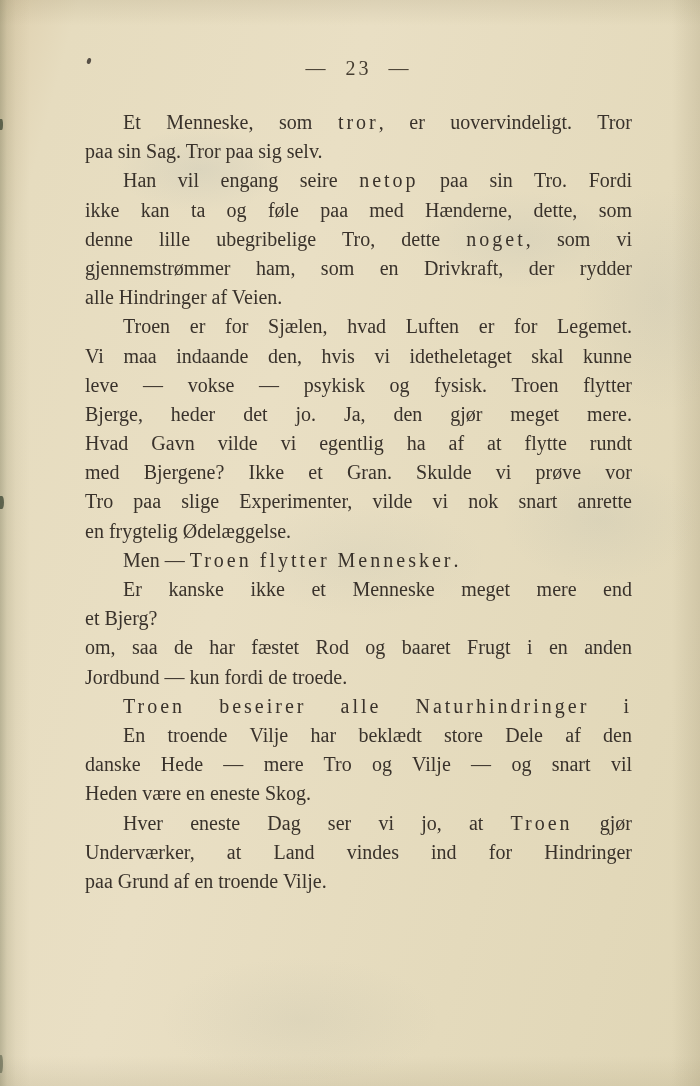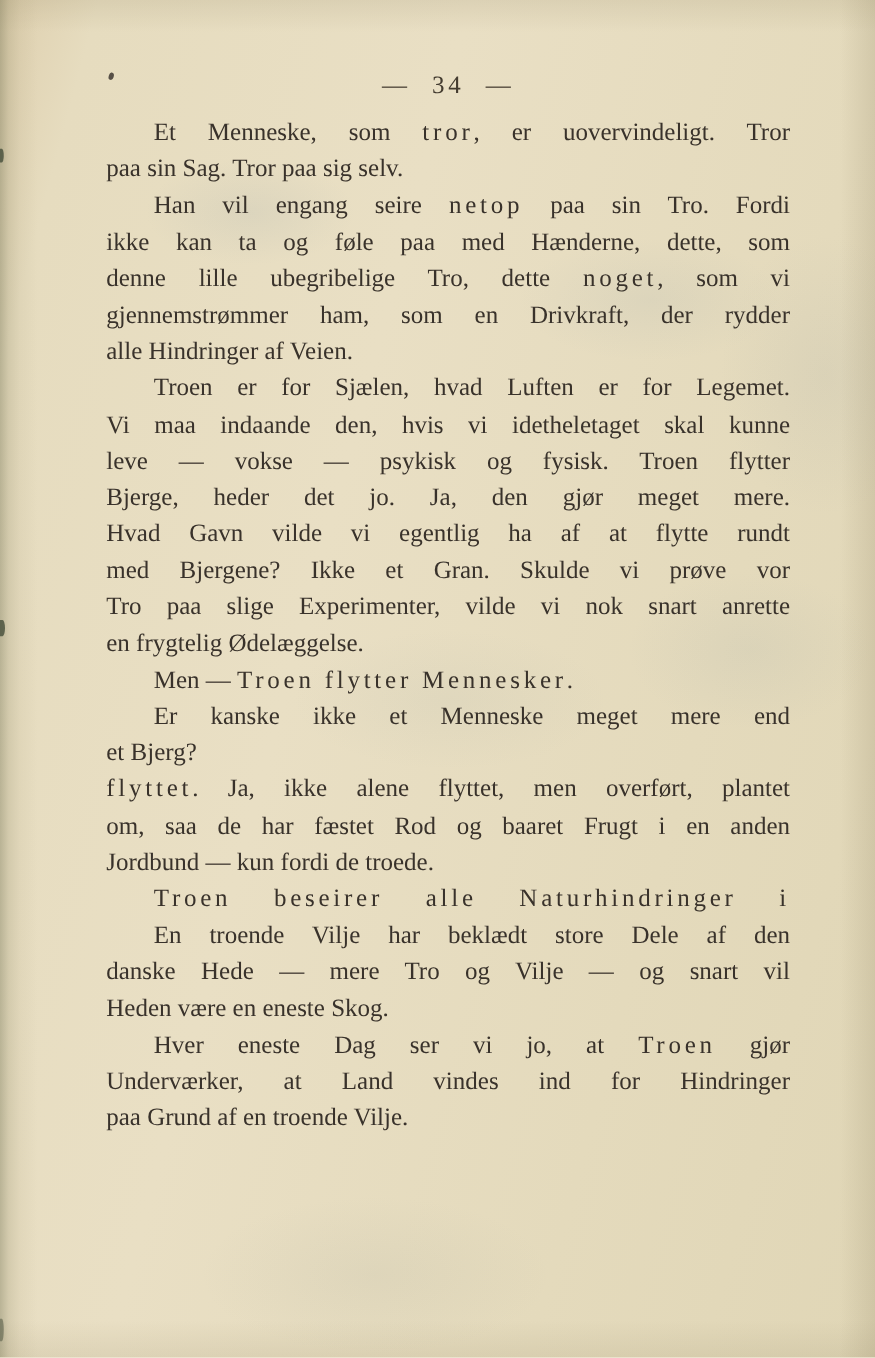--- a/index.html
+++ b/index.html
@@ -42,21 +42,21 @@
     width: 547px;
     text-align: center;
     font-size: 20px;
     line-height: 26px;
     color: #443c30;
     letter-spacing: 3px;
     word-spacing: 9px;
   }
   .text-block {
     position: absolute;
-    top: 92px;
+    top: 108px;
     left: 85px;
     width: 547px;
     font-size: 20px;
     line-height: 29.2px;
     color: #39322b;
   }
   .line {
     height: 29.2px;
     white-space: nowrap;
   }
@@ -96,42 +96,41 @@
 </style>
 </head>
 <body>
 
 <div class="page">
   <div class="speck s1"></div>
   <div class="edge-nick n1"></div>
   <div class="edge-nick n2"></div>
   <div class="edge-nick n3"></div>
 
-  <div class="page-number">— 34 —</div>
+  <div class="page-number">— 23 —</div>
 
   <div class="text-block">
       <div class="line jl indent"><span>Et Menneske, som </span><span class="sp">tror</span><span>, er uovervindeligt. Tror</span></div>
       <div class="line ll"><span>paa sin Sag. Tror paa sig selv.</span></div>
       <div class="line jl indent"><span>Han vil engang seire </span><span class="sp">netop</span><span> paa sin Tro. Fordi</span></div>
       <div class="line jl"><span>ikke kan ta og føle paa med Hænderne, dette, som</span></div>
       <div class="line jl"><span>denne lille ubegribelige Tro, dette </span><span class="sp">noget</span><span>, som vi</span></div>
       <div class="line jl"><span>gjennemstrømmer ham, som en Drivkraft, der rydder</span></div>
       <div class="line ll"><span>alle Hindringer af Veien.</span></div>
       <div class="line jl indent"><span>Troen er for Sjælen, hvad Luften er for Legemet.</span></div>
       <div class="line jl"><span>Vi maa indaande den, hvis vi idetheletaget skal kunne</span></div>
       <div class="line jl"><span>leve — vokse — psykisk og fysisk. Troen flytter</span></div>
       <div class="line jl"><span>Bjerge, heder det jo. Ja, den gjør meget mere.</span></div>
       <div class="line jl"><span>Hvad Gavn vilde vi egentlig ha af at flytte rundt</span></div>
       <div class="line jl"><span>med Bjergene? Ikke et Gran. Skulde vi prøve vor</span></div>
       <div class="line jl"><span>Tro paa slige Experimenter, vilde vi nok snart anrette</span></div>
       <div class="line ll"><span>en frygtelig Ødelæggelse.</span></div>
       <div class="line ll indent"><span>Men — </span><span class="sp">Troen flytter Mennesker</span><span>.</span></div>
       <div class="line jl indent"><span>Er kanske ikke et Menneske meget mere end</span></div>
       <div class="line ll"><span>et Bjerg?</span></div>
-      <div class="line jl"><span class="sp">flyttet</span><span>. Ja, ikke alene flyttet, men overført, plantet</span></div>
       <div class="line jl"><span>om, saa de har fæstet Rod og baaret Frugt i en anden</span></div>
       <div class="line ll"><span>Jordbund — kun fordi de troede.</span></div>
       <div class="line jl indent"><span class="sp">Troen beseirer alle Naturhindringer i</span></div>
       <div class="line jl indent"><span>En troende Vilje har beklædt store Dele af den</span></div>
       <div class="line jl"><span>danske Hede — mere Tro og Vilje — og snart vil</span></div>
       <div class="line ll"><span>Heden være en eneste Skog.</span></div>
       <div class="line jl indent"><span>Hver eneste Dag ser vi jo, at </span><span class="sp">Troen</span><span> gjør</span></div>
       <div class="line jl"><span>Underværker, at Land vindes ind for Hindringer</span></div>
       <div class="line ll"><span>paa Grund af en troende Vilje.</span></div>
     </div>

